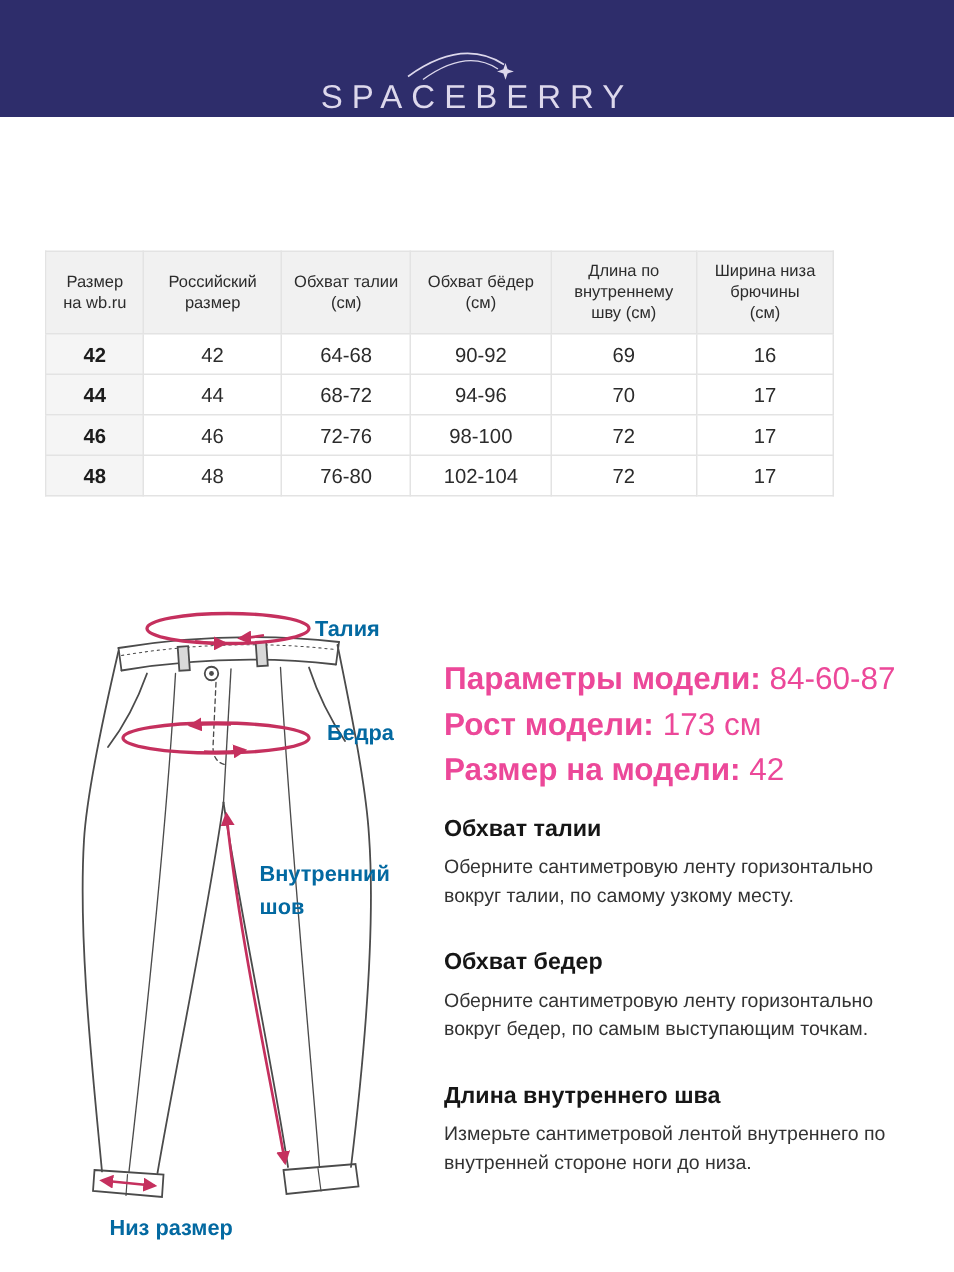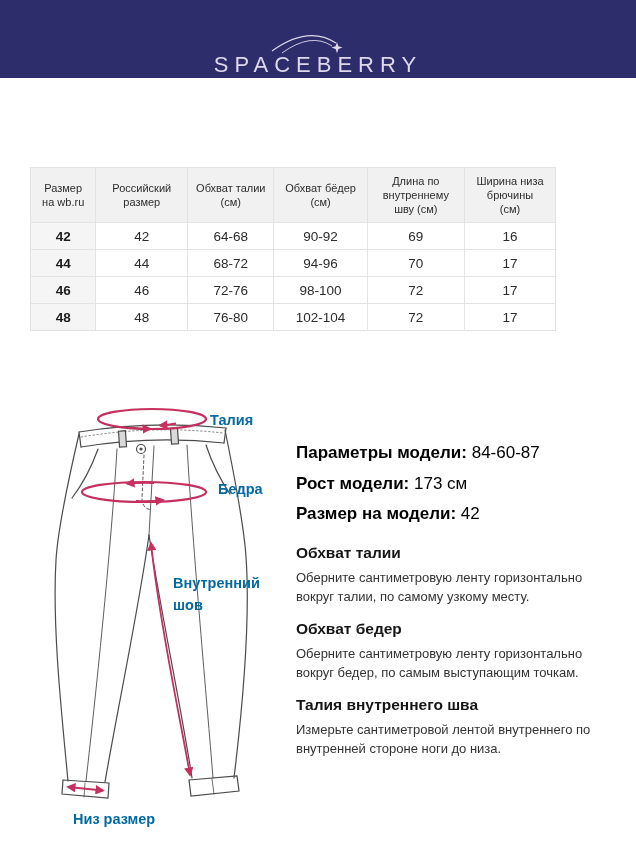--- a/index.html
+++ b/index.html
@@ -40,24 +40,24 @@
   
   .pants-svg{position:absolute;left:35px;top:392px;width:230px;height:420px;}
   .diagram-label{position:absolute;font-size:14.5px;font-weight:600;color:#0369a1;line-height:22px;}
   .lbl-waist{left:210px;top:409px;}
   .lbl-hips{left:218px;top:478px;}
   .lbl-inseam{left:173px;top:572px;width:104px;}
   .lbl-hem{left:73px;top:808px;}
 
   
   .info-col{position:absolute;left:296px;top:438px;width:314px;color:var(--text-dark);}
-  .model-info{font-size:17px;line-height:30.5px;color:#000000;}
+  .model-info{font-size:21px;line-height:30.5px;color:#ec4899;}
   .model-info .lab{font-weight:700;}
   .model-info .val{font-weight:400;}
-  .guide{margin-top:13px;}
+  .guide{margin-top:26px;}
   .guide-title{font-size:15.5px;font-weight:700;color:#161616;margin-bottom:6px;}
   .guide-text{font-size:13px;line-height:19.5px;color:var(--text-body);width:302px;}
 </style>
 </head>
 <body>
 
 <div class="page">
 
   <div class="brand-bar">
     <div class="logo-wrap">
@@ -207,18 +207,18 @@
       <div class="guide-title">Обхват талии</div>
       <div class="guide-text">Оберните сантиметровую ленту горизонтально вокруг талии, по самому узкому месту.</div>
     </div>
 
     <div class="guide">
       <div class="guide-title">Обхват бедер</div>
       <div class="guide-text">Оберните сантиметровую ленту горизонтально вокруг бедер, по самым выступающим точкам.</div>
     </div>
 
     <div class="guide">
-      <div class="guide-title">Талия внутреннего шва</div>
+      <div class="guide-title">Длина внутреннего шва</div>
       <div class="guide-text">Измерьте сантиметровой лентой внутреннего по внутренней стороне ноги до низа.</div>
     </div>
   </div>
 
 </div>
 
 </body></html>

